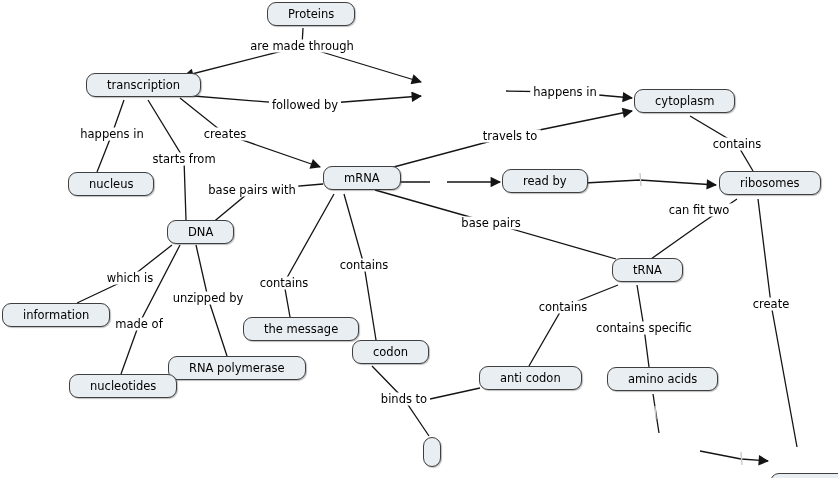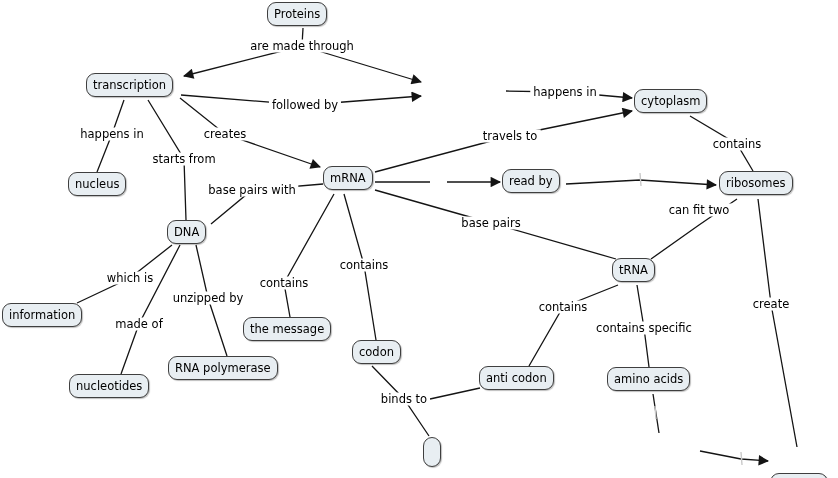--- a/index.html
+++ b/index.html
@@ -8,21 +8,21 @@
     font-family:"DejaVu Sans","Liberation Sans",sans-serif; overflow:hidden;
   }
   .edges { position:absolute; left:0; top:0; z-index:0; }
   .phrase {
     position:absolute; transform:translate(-50%,-50%);
     background:#ffffff; padding:0 3px; font-size:11.5px; color:#000;
     white-space:nowrap; z-index:1; line-height:13px;
   }
   .node {
     position:absolute; background:#e8eef2; border:1.4px solid #3f3f3f;
-    border-radius:9px; padding:4px 6px; font-size:11.5px; color:#000;
+    border-radius:9px; padding:4px 20px; font-size:11.5px; color:#000;
     white-space:nowrap; z-index:2; line-height:14px;
     box-shadow:1px 1px 1px rgba(70,70,70,0.35);
   }
   .node.empty { width:8px; height:20px; padding:4px; border-radius:10px; }
 </style>
 </head>
 <body>
 
 <div class="canvas">
 

